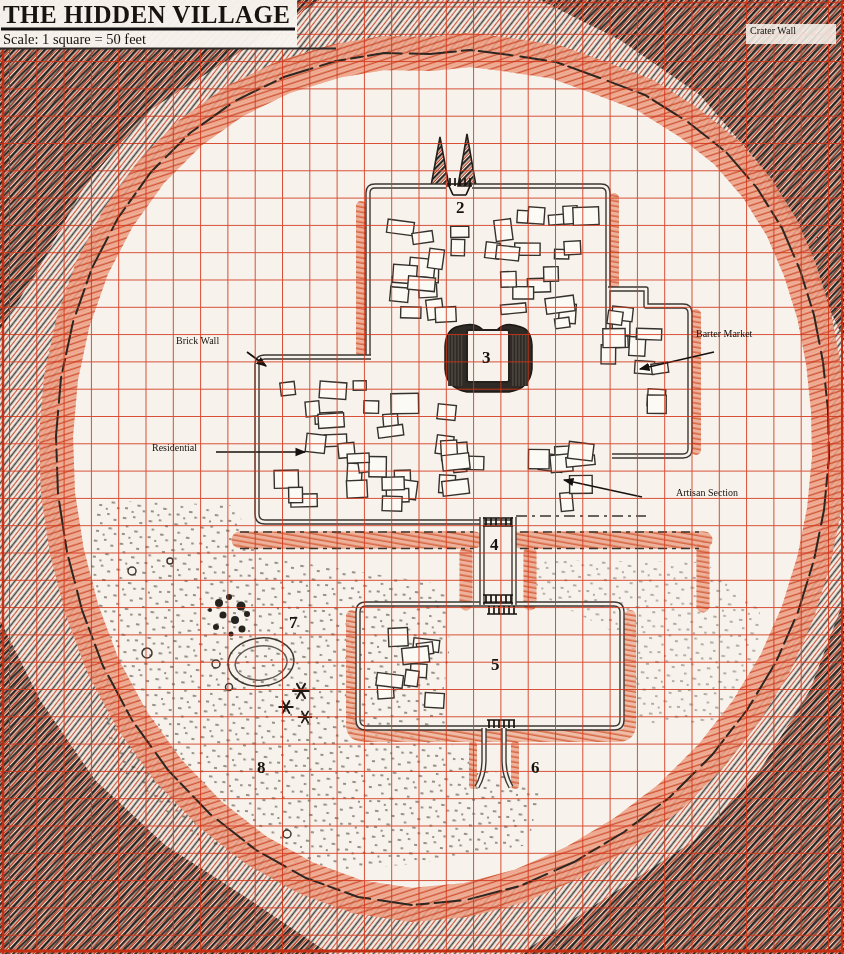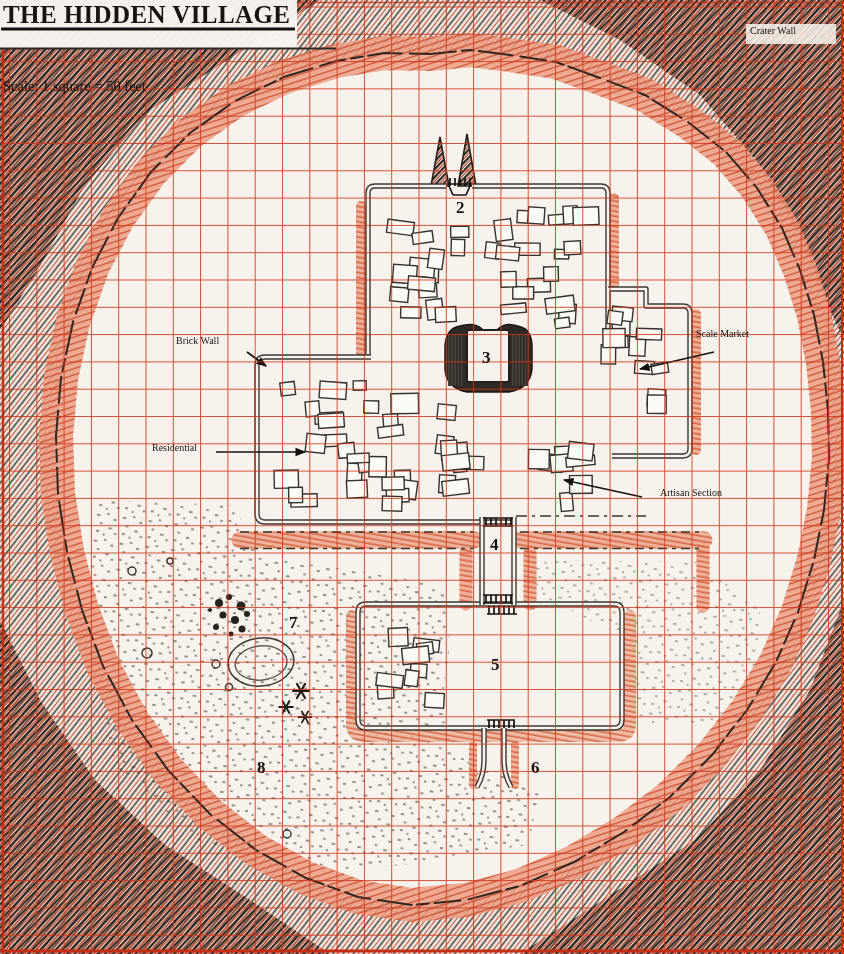--- a/index.html
+++ b/index.html
@@ -3,21 +3,21 @@
 <meta charset="utf-8">
 <style>
   html,body{margin:0;padding:0;background:#6b6b6b;}
   .stage{
     position:relative;width:844px;height:954px;overflow:hidden;
     background:#4d7c0f;font-family:"Liberation Serif",serif;
   }
   .stage svg{position:absolute;left:0;top:0;}
   .lbl{position:absolute;color:#17130f;white-space:nowrap;line-height:1;}
   .title-lbl{font-size:25px;font-weight:bold;letter-spacing:.4px;}
-  .scale-lbl{font-size:14.5px;margin-top:47px;}
+  .scale-lbl{font-size:14.5px;}
   .map-lbl{font-size:10px;}
   .marker-lbl{font-size:17px;font-weight:bold;}
   .wall-o{fill:none;stroke:#3b3733;stroke-width:5.4;stroke-linejoin:round;}
   .wall-i{fill:none;stroke:#f7f3ec;stroke-width:2.6;stroke-linejoin:round;}
   .comb{stroke:#17130f;stroke-width:1.7;fill:none;}
   .arrow{stroke:#14110e;stroke-width:1.7;fill:none;}
   .dashwall{stroke:#3a342c;stroke-width:1.5;fill:none;stroke-dasharray:11 5 3 5;}
   .bermedge{stroke:#3a342c;stroke-width:1.4;fill:none;stroke-dasharray:9 5 4 5;}
   g.cluster rect{fill:#fcfaf4;stroke:#35312c;stroke-width:1.4;}
   .ink{stroke:#3c362e;fill:none;stroke-width:1.5;}
@@ -338,22 +338,22 @@
     <path d="M0,48.5 H336" stroke="#2c2926" stroke-width="2"></path>
     <rect x="746" y="24" width="90" height="20" fill="#f8f5ef" opacity="0.85"></rect>
   </g>
 </svg>
 
   <div class="lbl title-lbl" style="left:3px;top:2px">THE HIDDEN VILLAGE</div>
   <div class="lbl scale-lbl" style="left:3px;top:32px">Scale: 1 square = 50 feet</div>
   <div class="lbl map-lbl" style="left:750px;top:26px">Crater Wall</div>
   <div class="lbl map-lbl" style="left:176px;top:336px">Brick Wall</div>
   <div class="lbl map-lbl" style="left:152px;top:443px">Residential</div>
-  <div class="lbl map-lbl" style="left:696px;top:329px">Scale Market</div>
-  <div class="lbl map-lbl" style="left:660px;top:488px">Artisan Section</div>
+  <div class="lbl map-lbl" style="left:696px;top:329px">Barter Market</div>
+  <div class="lbl map-lbl" style="left:676px;top:488px">Artisan Section</div>
 
   <div class="lbl marker-lbl" style="left:456px;top:199px">2</div>
   <div class="lbl marker-lbl" style="left:482px;top:349px">3</div>
   <div class="lbl marker-lbl" style="left:490px;top:536px">4</div>
   <div class="lbl marker-lbl" style="left:491px;top:656px">5</div>
   <div class="lbl marker-lbl" style="left:531px;top:759px">6</div>
   <div class="lbl marker-lbl" style="left:289px;top:614px">7</div>
   <div class="lbl marker-lbl" style="left:257px;top:759px">8</div>
 </div>
 

